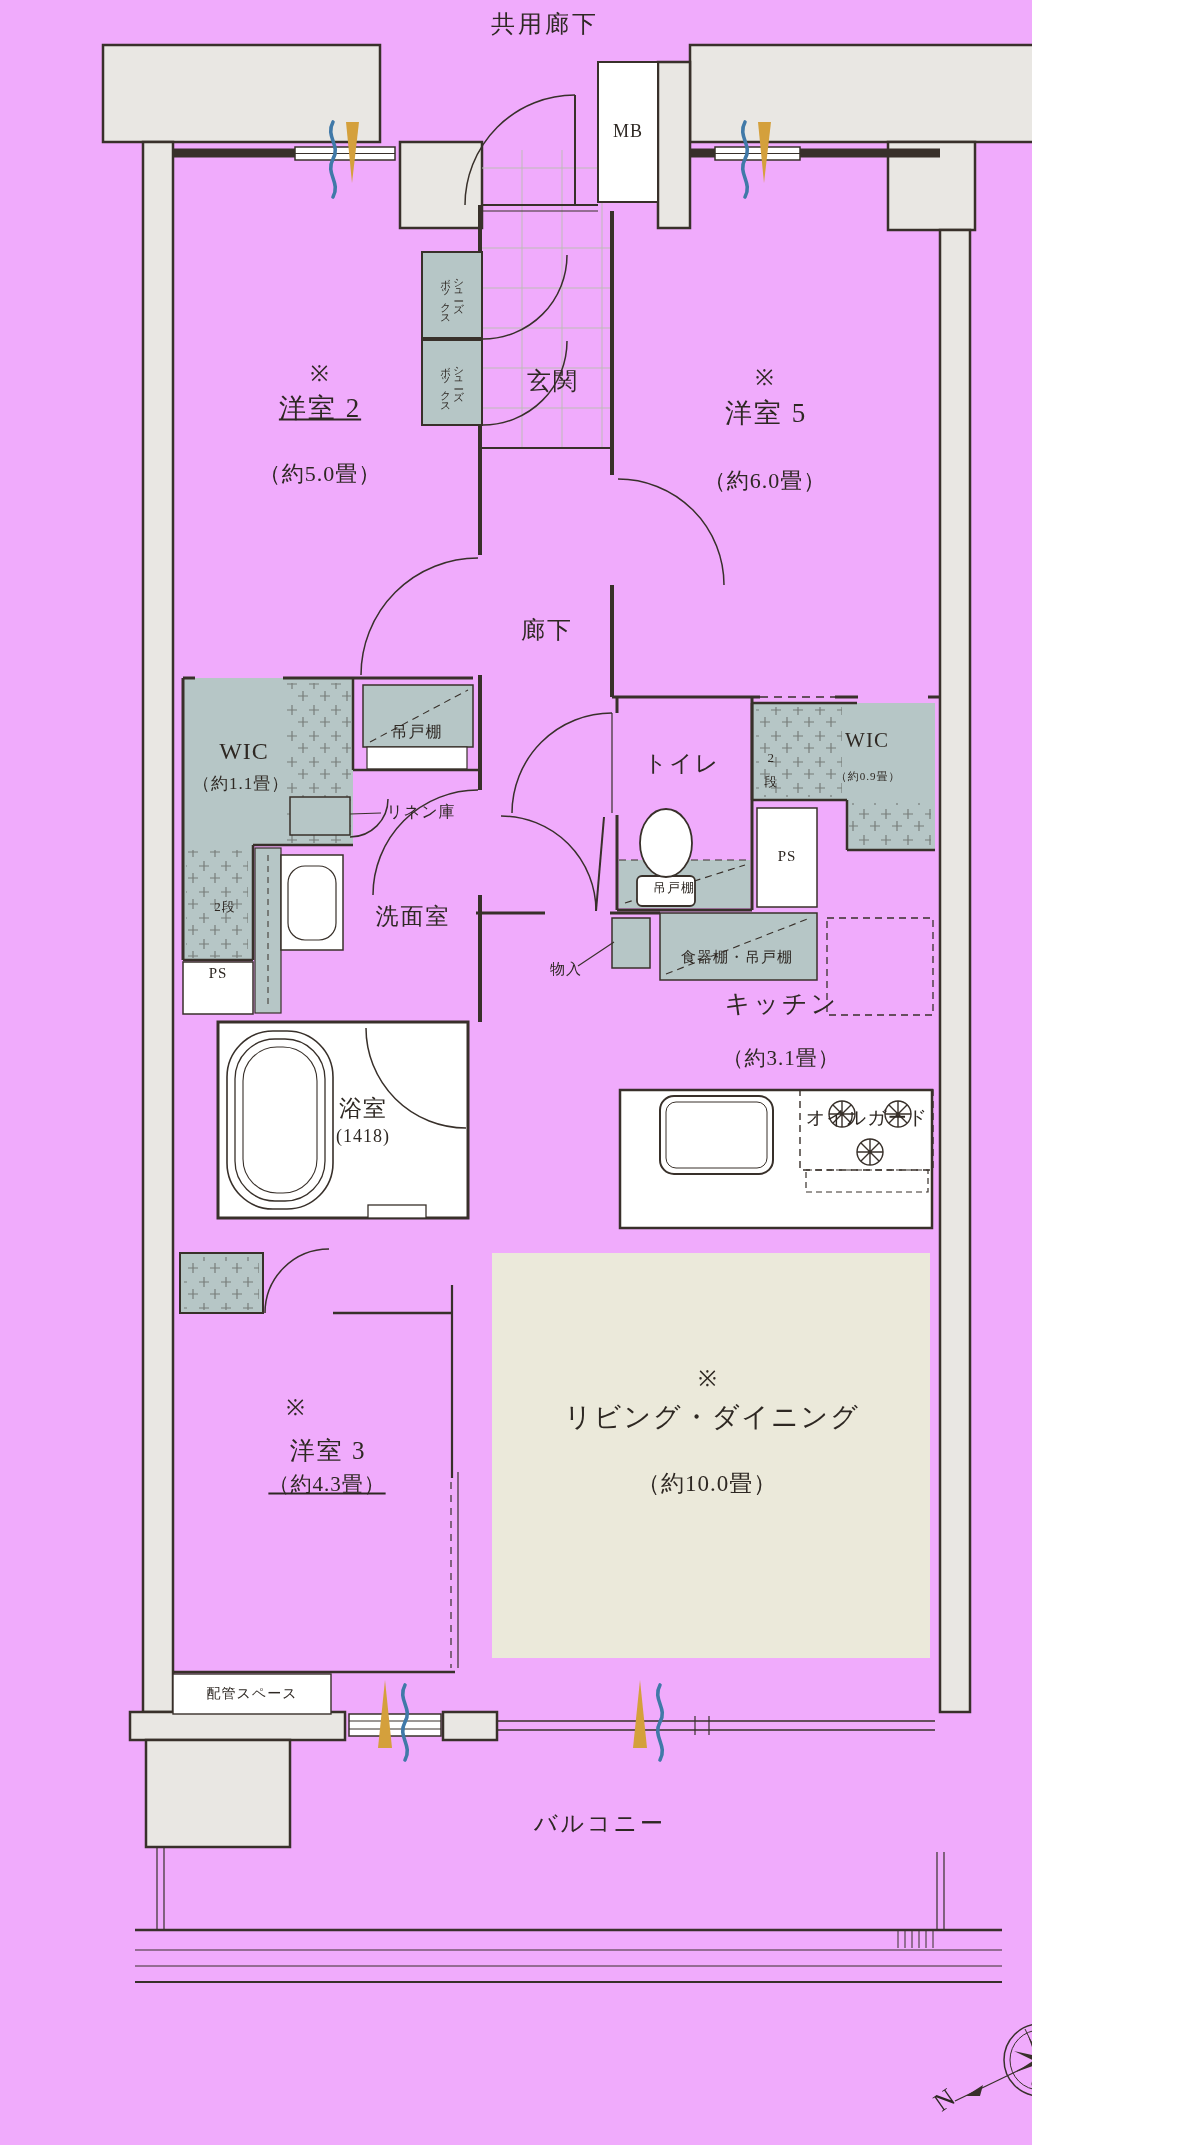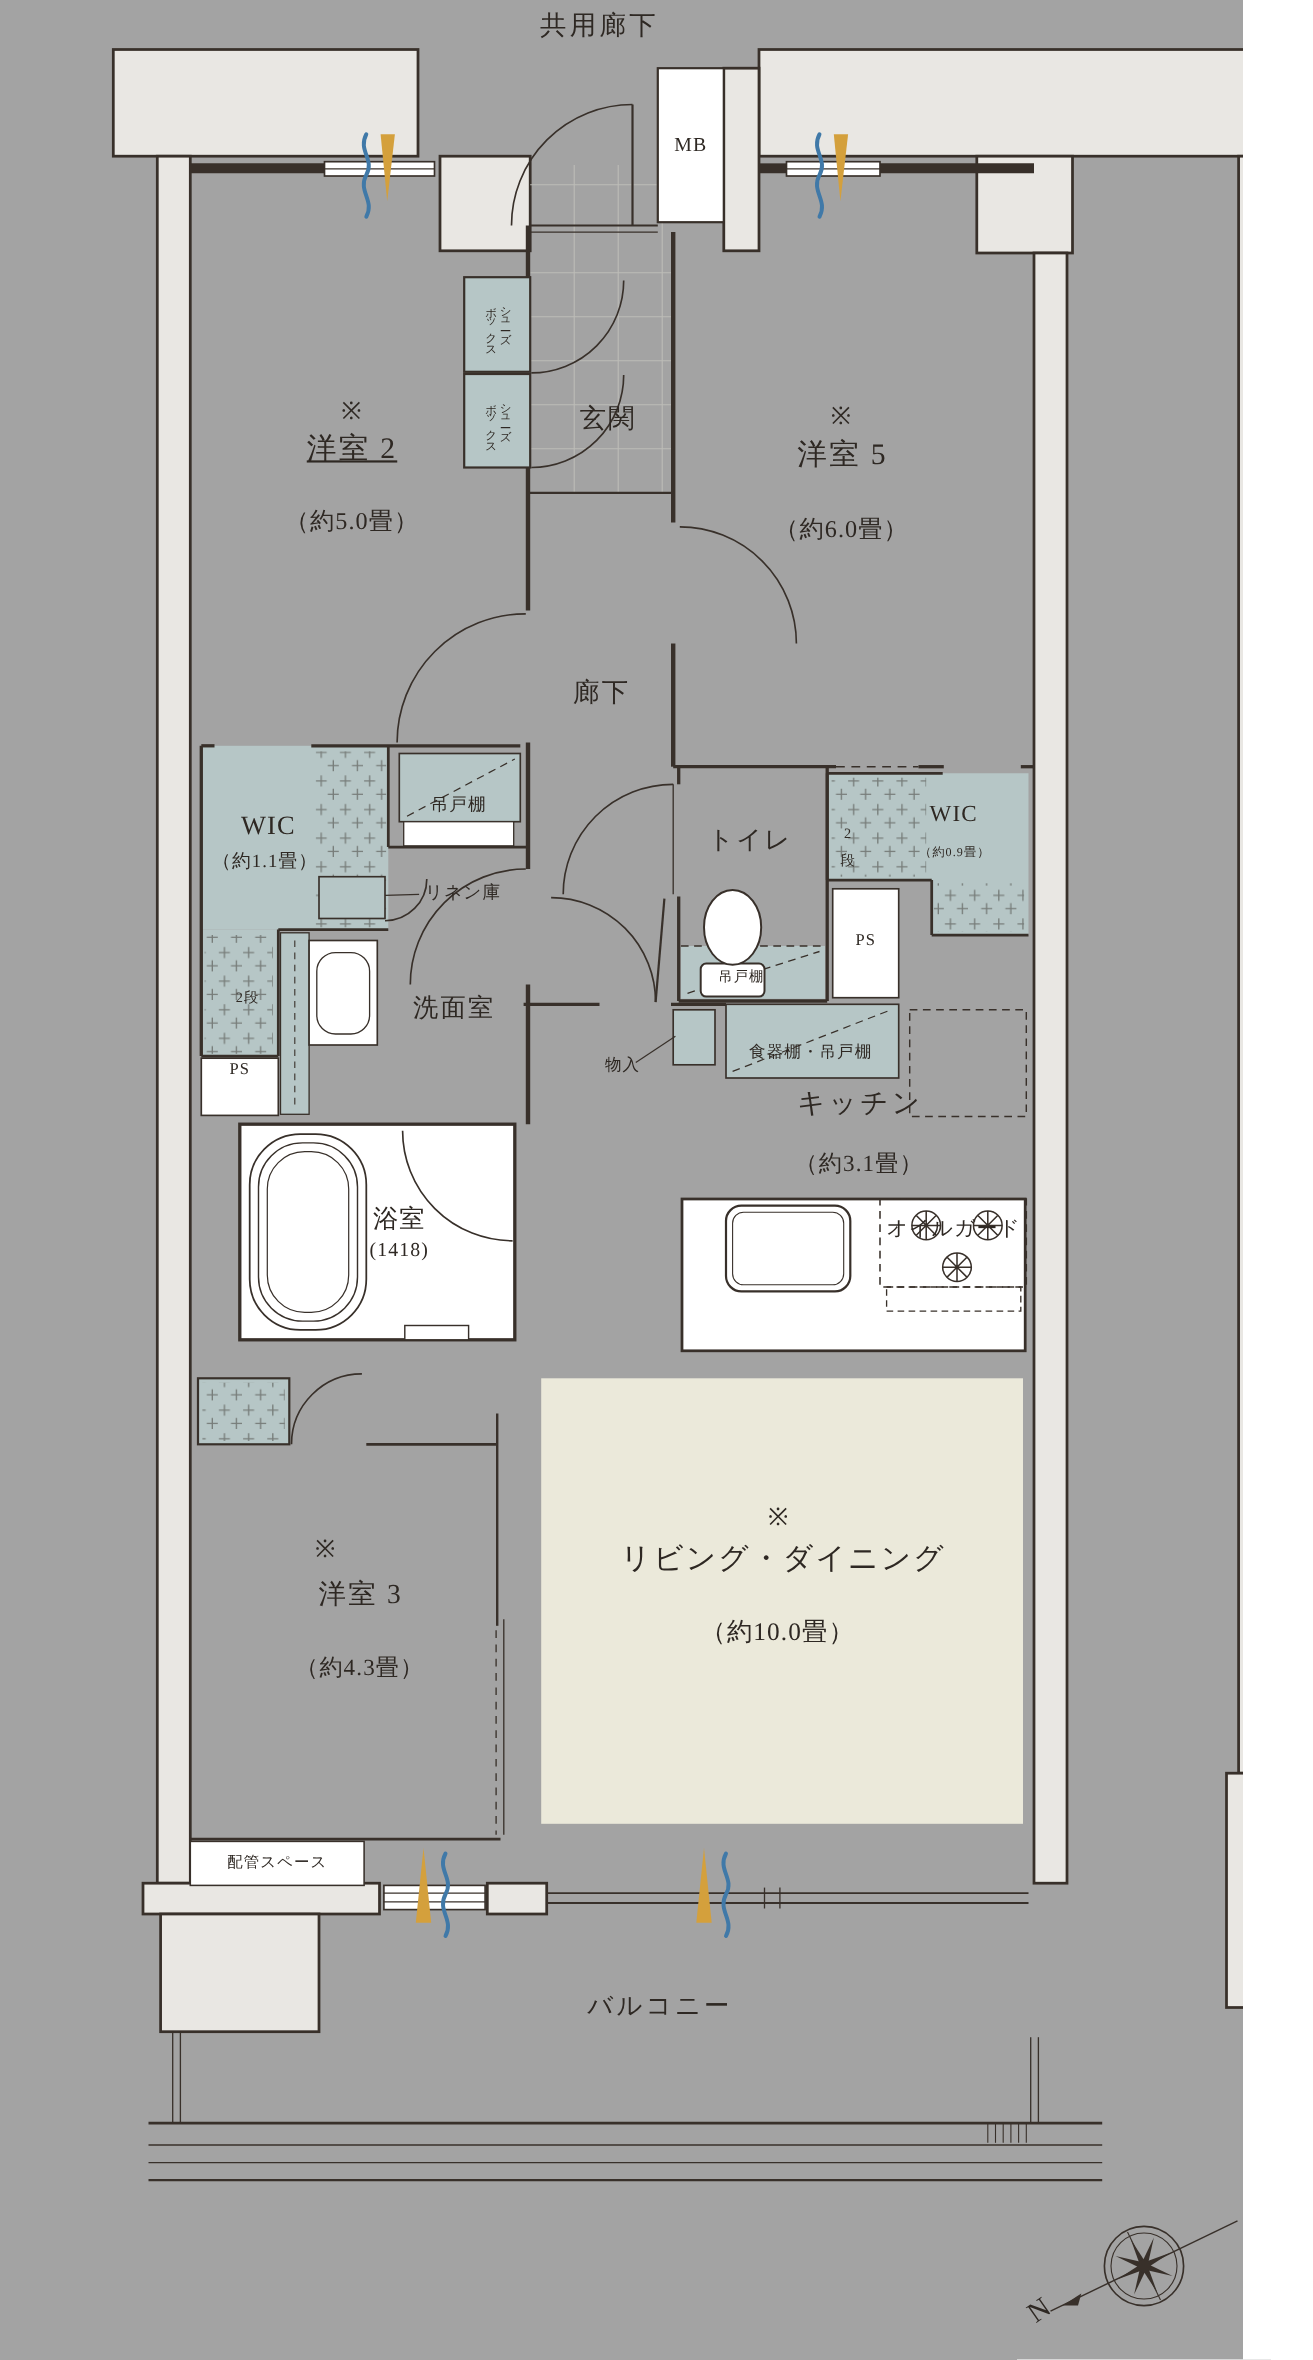--- a/index.html
+++ b/index.html
@@ -1,17 +1,17 @@
 <!DOCTYPE html>
 <html><head>
 <meta charset="utf-8">
 <style>
   html,body { margin:0; padding:0; background:#ffffff; }
   .stage {
-    position:relative; width:1130px; height:2145px; background:#a3a3a3;
+    position:relative; width:1032px; height:2145px; background:#f0abfc;
     font-family:"Liberation Serif","DejaVu Serif",serif; color:#2e2823;
     overflow:hidden;
   }
   .stage svg { position:absolute; left:0; top:0; }
   .lbl {
     position:absolute; transform:translate(-50%,-50%);
     white-space:nowrap; line-height:1; letter-spacing:1px;
     color:#2e2823; text-align:center;
   }
   .vwrap {
@@ -314,21 +314,21 @@
 
   <div class="lbl" style="left:782px; top:1003px; font-size:25px; letter-spacing:3px;">キッチン</div>
   <div class="lbl" style="left:781px; top:1058px; font-size:21px;">（約3.1畳）</div>
   <div class="lbl" style="left:867px; top:1117px; font-size:19px;">オイルガード</div>
 
   <div class="lbl" style="left:363px; top:1108px; font-size:23px;">浴室</div>
   <div class="lbl" style="left:363px; top:1136px; font-size:18px;">(1418)</div>
 
   <div class="lbl" style="left:296px; top:1408px; font-size:22px;">※</div>
   <div class="lbl" style="left:328px; top:1450px; font-size:25px; letter-spacing:2px;">洋室 3</div>
-  <div class="lbl" style="left:327px; top:1516px; font-size:21px;">（約4.3畳）</div>
+  <div class="lbl" style="left:327px; top:1484px; font-size:21px;text-decoration:underline;">（約4.3畳）</div>
 
   <div class="lbl" style="left:708px; top:1379px; font-size:22px;">※</div>
   <div class="lbl" style="left:712px; top:1417px; font-size:27px; letter-spacing:2px;">リビング・ダイニング</div>
   <div class="lbl" style="left:707px; top:1483px; font-size:23px;">（約10.0畳）</div>
 
   <div class="lbl" style="left:252px; top:1694px; font-size:14px;">配管スペース</div>
   <div class="lbl" style="left:600px; top:1823px; font-size:23px; letter-spacing:3px;">バルコニー</div>
 
   <div class="lbl rot-n" style="left:945px; top:2100px; font-size:26px;">N</div>
 </div>

